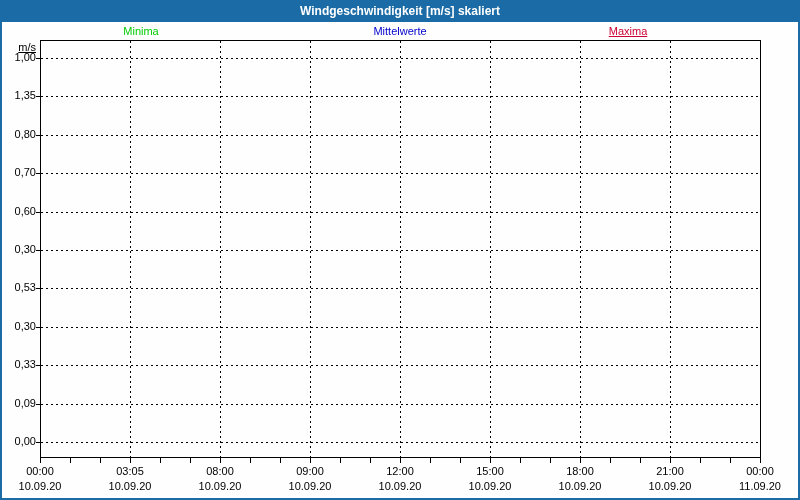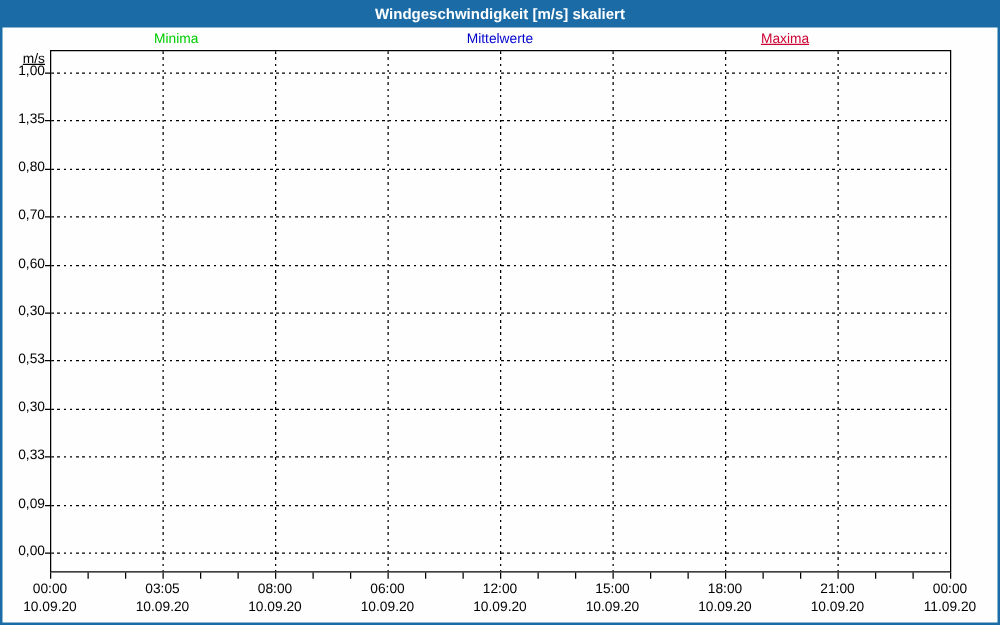--- a/index.html
+++ b/index.html
@@ -99,21 +99,21 @@
       <div class="ylabel" style="top: 41px; text-decoration: underline;">m/s</div>
       <div class="xtime" style="left: -5px;">00:00</div>
       <div class="xdate" style="left: -5px;">10.09.20</div>
       <div class="vgrid" style="left: 130px;"></div>
       <div class="xtime" style="left: 85px;">03:05</div>
       <div class="xdate" style="left: 85px;">10.09.20</div>
       <div class="vgrid" style="left: 220px;"></div>
       <div class="xtime" style="left: 175px;">08:00</div>
       <div class="xdate" style="left: 175px;">10.09.20</div>
       <div class="vgrid" style="left: 310px;"></div>
-      <div class="xtime" style="left: 265px;">06:00</div>
+      <div class="xtime" style="left: 265px;">09:00</div>
       <div class="xdate" style="left: 265px;">10.09.20</div>
       <div class="vgrid" style="left: 400px;"></div>
       <div class="xtime" style="left: 355px;">12:00</div>
       <div class="xdate" style="left: 355px;">10.09.20</div>
       <div class="vgrid" style="left: 490px;"></div>
       <div class="xtime" style="left: 445px;">15:00</div>
       <div class="xdate" style="left: 445px;">10.09.20</div>
       <div class="vgrid" style="left: 580px;"></div>
       <div class="xtime" style="left: 535px;">18:00</div>
       <div class="xdate" style="left: 535px;">10.09.20</div>

